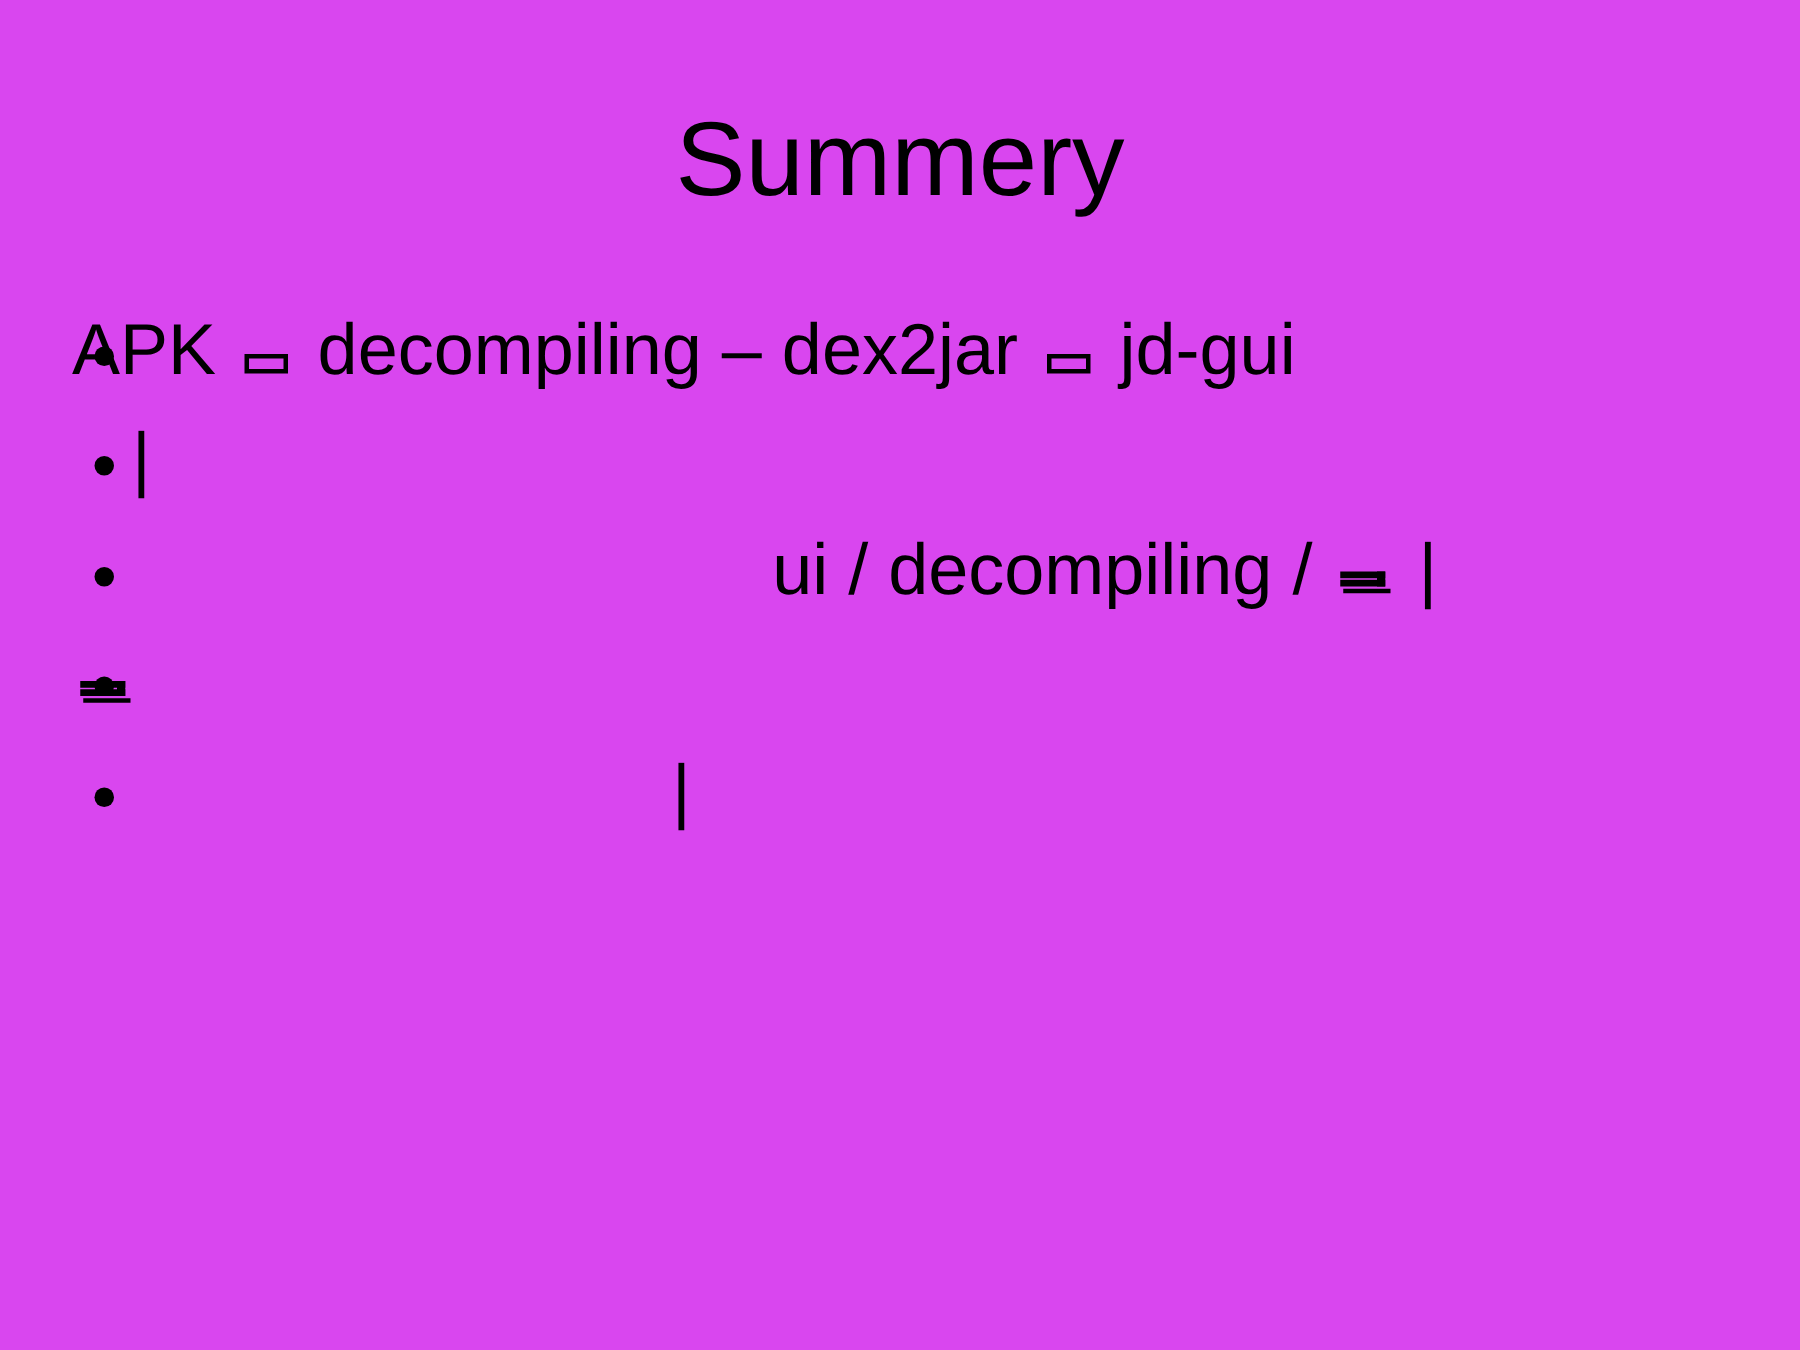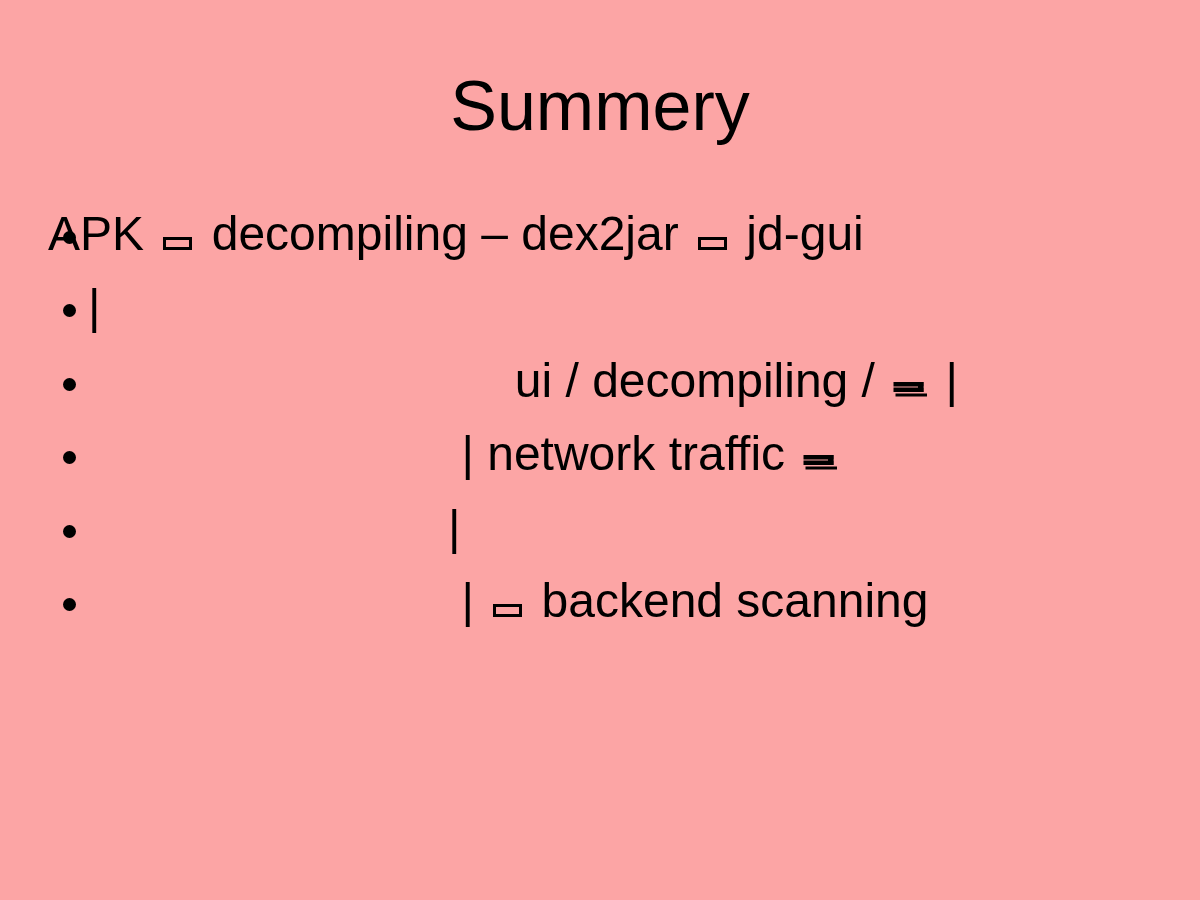--- a/index.html
+++ b/index.html
@@ -4,21 +4,21 @@
 <style>
   html, body {
     margin: 0;
     padding: 0;
     background: #ffffff;
   }
   .slide {
     position: relative;
     width: 1200px;
     height: 900px;
-    background: #fca5a5;
+    background: #d946ef;
     color: #000000;
     font-family: "Liberation Sans", sans-serif;
     overflow: hidden;
   }
   .title {
     position: absolute;
     top: 64px;
     left: 0;
     width: 100%;
     text-align: center;
@@ -76,22 +76,21 @@
   <div class="title">Summery</div>
   <div class="bullets">
       <div class="bullet-line"><span class="dot"></span><span class="seg">APK </span><span class="glyph-box"></span><span class="seg"> decompiling – dex2jar </span><span class="glyph-box"></span><span class="seg"> jd-gui</span></div>
       <div class="bullet-line"><span class="dot"></span><span class="seg">   |</span></div>
       <div class="bullet-line"><span class="dot"></span><span class="seg">                                   ui / decompiling / </span><svg class="glyph-flat" width="36" height="16" viewBox="0 0 36 16">
           <rect x="1.5" y="1" width="30" height="4.5"></rect>
           <rect x="26" y="1" width="5.5" height="10"></rect>
           <rect x="1.5" y="6.5" width="30" height="4.5"></rect>
           <rect x="3.5" y="12.5" width="31.5" height="3"></rect>
         </svg><span class="seg"> |</span></div>
-      <div class="bullet-line"><span class="dot"></span><span class="seg">                               | network traffic </span><svg class="glyph-flat" width="36" height="16" viewBox="0 0 36 16">
+      <div class="bullet-line"><span class="dot"></span><svg class="glyph-flat" width="36" height="16" viewBox="0 0 36 16">
           <rect x="1.5" y="1" width="30" height="4.5"></rect>
           <rect x="26" y="1" width="5.5" height="10"></rect>
           <rect x="1.5" y="6.5" width="30" height="4.5"></rect>
           <rect x="3.5" y="12.5" width="31.5" height="3"></rect>
         </svg></div>
       <div class="bullet-line"><span class="dot"></span><span class="seg">                              |</span></div>
-      <div class="bullet-line"><span class="dot"></span><span class="seg">                               | </span><span class="glyph-box"></span><span class="seg"> backend scanning</span></div>
     </div>
 </div>
 
 </body></html>

